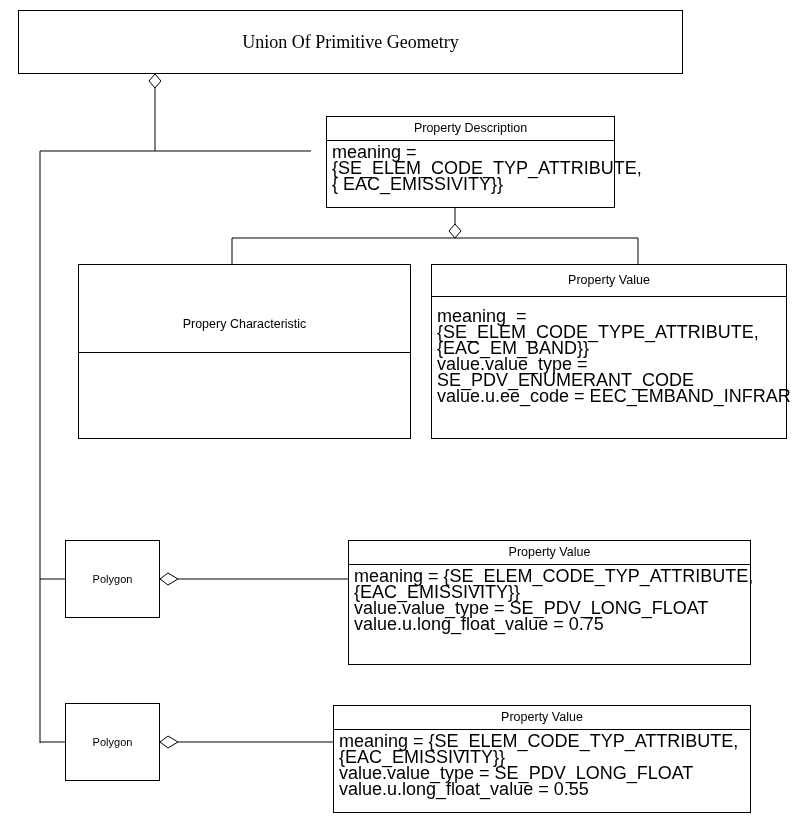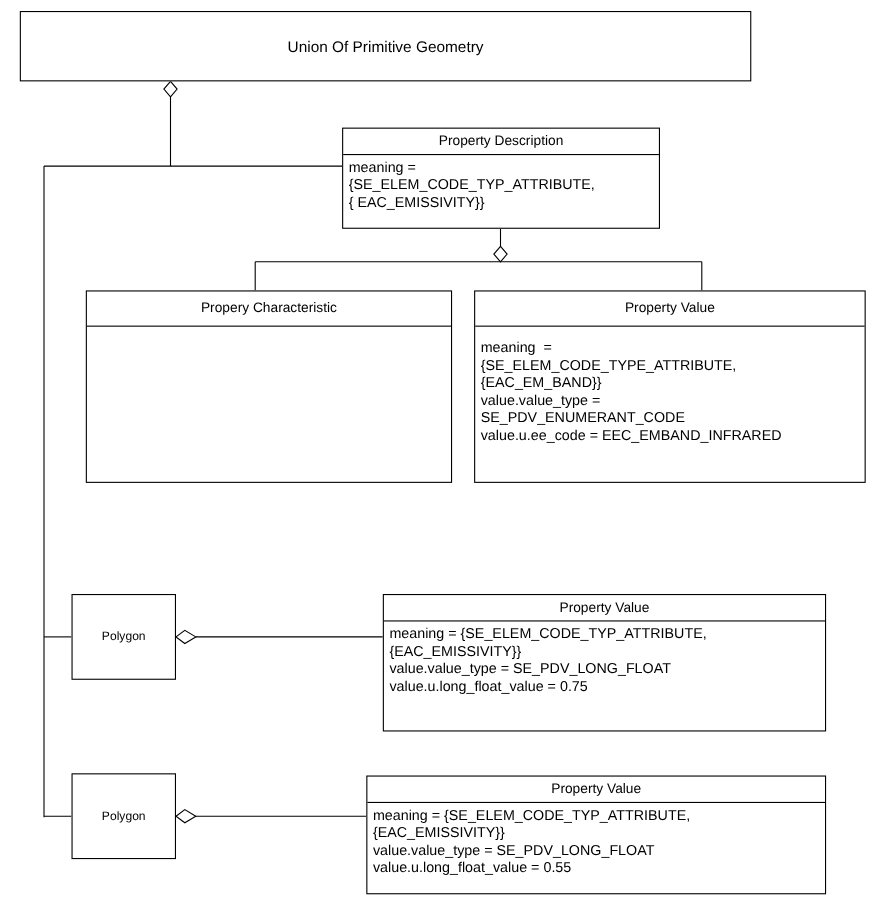--- a/index.html
+++ b/index.html
@@ -36,38 +36,39 @@
     text-align: center;
     font-size: 12.5px;
     line-height: 15px;
     padding: 4px 2px 4px 2px;
     white-space: pre;
   }
   .box-title.with-rule {
     border-bottom: 1px solid #000000;
   }
   .box-body {
-    font-size: 13px;
+    font-size: 18px;
     line-height: 16px;
     padding: 3px 4px 3px 5px;
     white-space: pre;
   }
   .plain-center {
     display: flex;
     align-items: center;
     justify-content: center;
     font-size: 11px;
     height: 100%;
   }
   .title-only {
     display: flex;
     align-items: center;
     justify-content: center;
-    font-size: 14px;
+    font-size: 18px;
     height: 100%;
+    font-family: Liberation Serif, serif;
   }
 </style>
 </head>
 <body>
 
 <div id="canvas">
 
   <svg class="lines" viewBox="0 0 792 818">
     <g stroke="#000000" stroke-width="1" fill="none">
 
@@ -93,29 +94,29 @@
 
       <path d="M 160 742 L 168 736 L 178 742 L 168 748 Z" fill="#ffffff"></path>
       <path d="M 178 742 L 333 742"></path>
     </g>
   </svg>
 
   <div class="box" style="left:18px; top:10px; width:665px; height:64px;">
     <div class="title-only">Union Of Primitive Geometry</div>
   </div>
 
-  <div class="box" style="left:311px; top:116px; width:289px; height:92px;">
+  <div class="box" style="left:326px; top:116px; width:289px; height:92px;">
     <div class="box-title with-rule">Property Description</div>
     <div class="box-body">meaning =
 {SE_ELEM_CODE_TYP_ATTRIBUTE,
 { EAC_EMISSIVITY}}</div>
   </div>
 
   <div class="box" style="left:78px; top:264px; width:333px; height:175px;">
-    <div class="box-title with-rule" style="padding-top:8px; padding-bottom:8px;">Propery Characteristic</div>
+    <div class="box-title with-rule" style="padding-top:8px; padding-bottom:20px;margin-top:44px;">Propery Characteristic</div>
   </div>
 
   <div class="box" style="left:431px; top:264px; width:356px; height:175px;">
     <div class="box-title with-rule" style="padding-top:8px; padding-bottom:8px;">Property Value</div>
     <div class="box-body" style="padding-top:11px;">meaning  =
 {SE_ELEM_CODE_TYPE_ATTRIBUTE,
 {EAC_EM_BAND}}
 value.value_type =
 SE_PDV_ENUMERANT_CODE
 value.u.ee_code = EEC_EMBAND_INFRARED</div>

